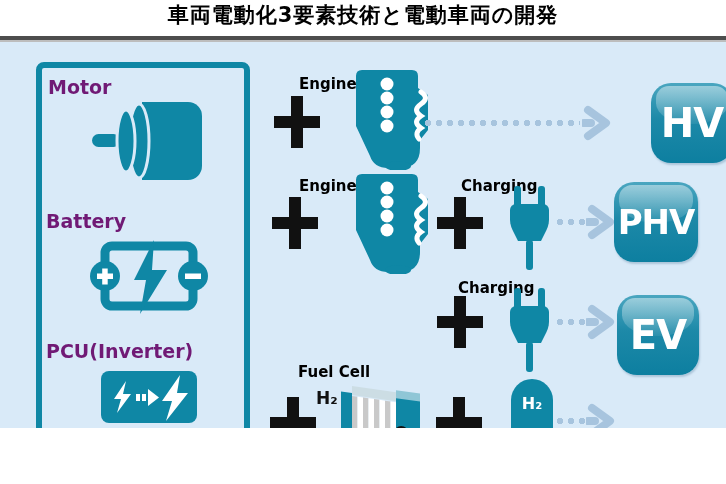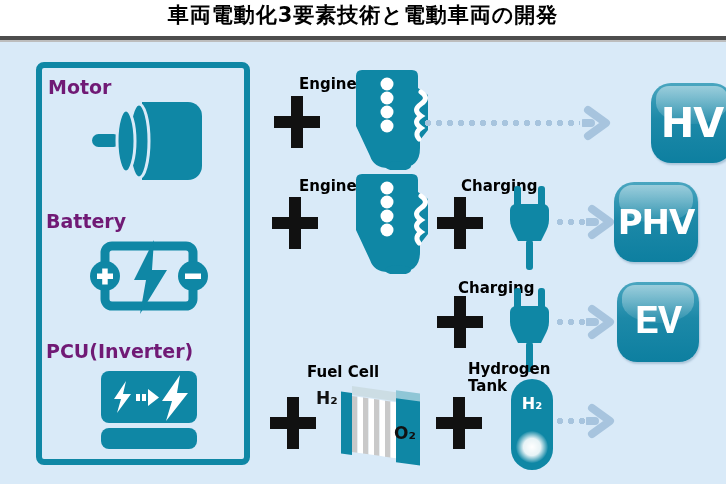--- a/index.html
+++ b/index.html
@@ -1,17 +1,17 @@
 <!DOCTYPE html>
 <html><head>
 <meta charset="utf-8">
 <style>
   html,body{margin:0;padding:0;background:#fff;}
   .stage{
-    position:relative;width:726px;height:484px;overflow:hidden;background:#ffffff;
+    position:relative;width:726px;height:428px;overflow:hidden;background:#ffffff;
     font-family:"DejaVu Sans","Liberation Sans",sans-serif;
   }
   .title{
     position:absolute;top:1px;left:0;width:100%;text-align:center;
     font-size:21px;font-weight:bold;color:#000;letter-spacing:1px;
   }
   .divider{position:absolute;top:36px;left:0;width:100%;height:4px;background:#4d4d4d;border-bottom:2px solid #bdbdbd;}
   .content-bg{position:absolute;top:42px;left:0;width:100%;height:442px;background:#d9eaf8;}
 
   
@@ -150,47 +150,45 @@
   <svg class="svg-abs" style="left:502px;top:288px;" width="56" height="84" viewBox="0 0 56 84">
     <rect x="12" y="0" width="7" height="22" rx="3" fill="#0f87a5"></rect>
     <rect x="36" y="0" width="7" height="22" rx="3" fill="#0f87a5"></rect>
     <path d="M8 24 a6 6 0 0 1 6 -6 h27 a6 6 0 0 1 6 6 v10 c0 5 -2 9 -4 13 l-4 8 h-23 l-4 -8 c-2 -4 -4 -8 -4 -13 Z" fill="#0f87a5"></path>
     <rect x="24" y="54" width="7" height="30" rx="3" fill="#0f87a5"></rect>
   </svg>
   <div class="dotline" style="left:556px;top:318px;width:32px;"></div>
   <svg class="svg-abs" style="left:586px;top:304px;" width="30" height="36" viewBox="0 0 30 36">
     <path d="M2 18 h7 M6 5 L24 18 L6 31" stroke="#a7c4de" stroke-width="8" fill="none" stroke-linecap="round" stroke-linejoin="round"></path>
   </svg>
-  <div class="badge" style="left:617px;top:282px;font-family:Liberation Mono, monospace;">
+  <div class="badge" style="left:617px;top:295px;">
       <span>EV</span>
     </div>
 
-  <div class="comp-label" style="left:298px;top:364px;margin-left:9px;">Fuel Cell</div>
+  <div class="comp-label" style="left:298px;top:364px;">Fuel Cell</div>
   <div class="plus" style="left:270px;top:397px;"></div>
   <div class="chem-label" style="left:316px;top:388px;">H₂</div>
   <svg class="svg-abs" style="left:338px;top:380px;" width="82" height="90" viewBox="0 0 82 90">
     <g transform="translate(14,16) skewY(8)">
       <rect x="0" y="-10" width="44" height="9" fill="#ccdde4"></rect>
       <rect x="-11" y="-3" width="11" height="62" fill="#0f87a5"></rect>
       <rect x="0" y="0" width="5.5" height="56" fill="#c9c9c9"></rect>
       <rect x="5.5" y="0" width="5.5" height="56" fill="#ffffff"></rect>
       <rect x="11" y="0" width="5.5" height="56" fill="#c9c9c9"></rect>
       <rect x="16.5" y="0" width="5.5" height="56" fill="#ffffff"></rect>
       <rect x="22" y="0" width="5.5" height="56" fill="#c9c9c9"></rect>
       <rect x="27.5" y="0" width="5.5" height="56" fill="#ffffff"></rect>
       <rect x="33" y="0" width="5.5" height="56" fill="#c9c9c9"></rect>
       <rect x="38.5" y="0" width="5.5" height="56" fill="#ffffff"></rect>
       <rect x="44" y="-12" width="24" height="9" fill="#8fc6d6"></rect>
       <rect x="44" y="-4" width="24" height="64" fill="#0f87a5"></rect>
     </g>
   </svg>
   <div class="chem-label" style="left:394px;top:423px;">O₂</div>
   <div class="plus" style="left:436px;top:397px;"></div>
-  <div class="comp-label" style="left:468px;top:361px;">Hydrogen
-Tank</div>
   <div class="tank">
     <span class="tank-h2">H₂</span>
   </div>
   <div class="dotline" style="left:556px;top:417px;width:32px;"></div>
   <svg class="svg-abs" style="left:586px;top:403px;" width="30" height="36" viewBox="0 0 30 36">
     <path d="M2 18 h7 M6 5 L24 18 L6 31" stroke="#a7c4de" stroke-width="8" fill="none" stroke-linecap="round" stroke-linejoin="round"></path>
   </svg>
 
 </div>
 

